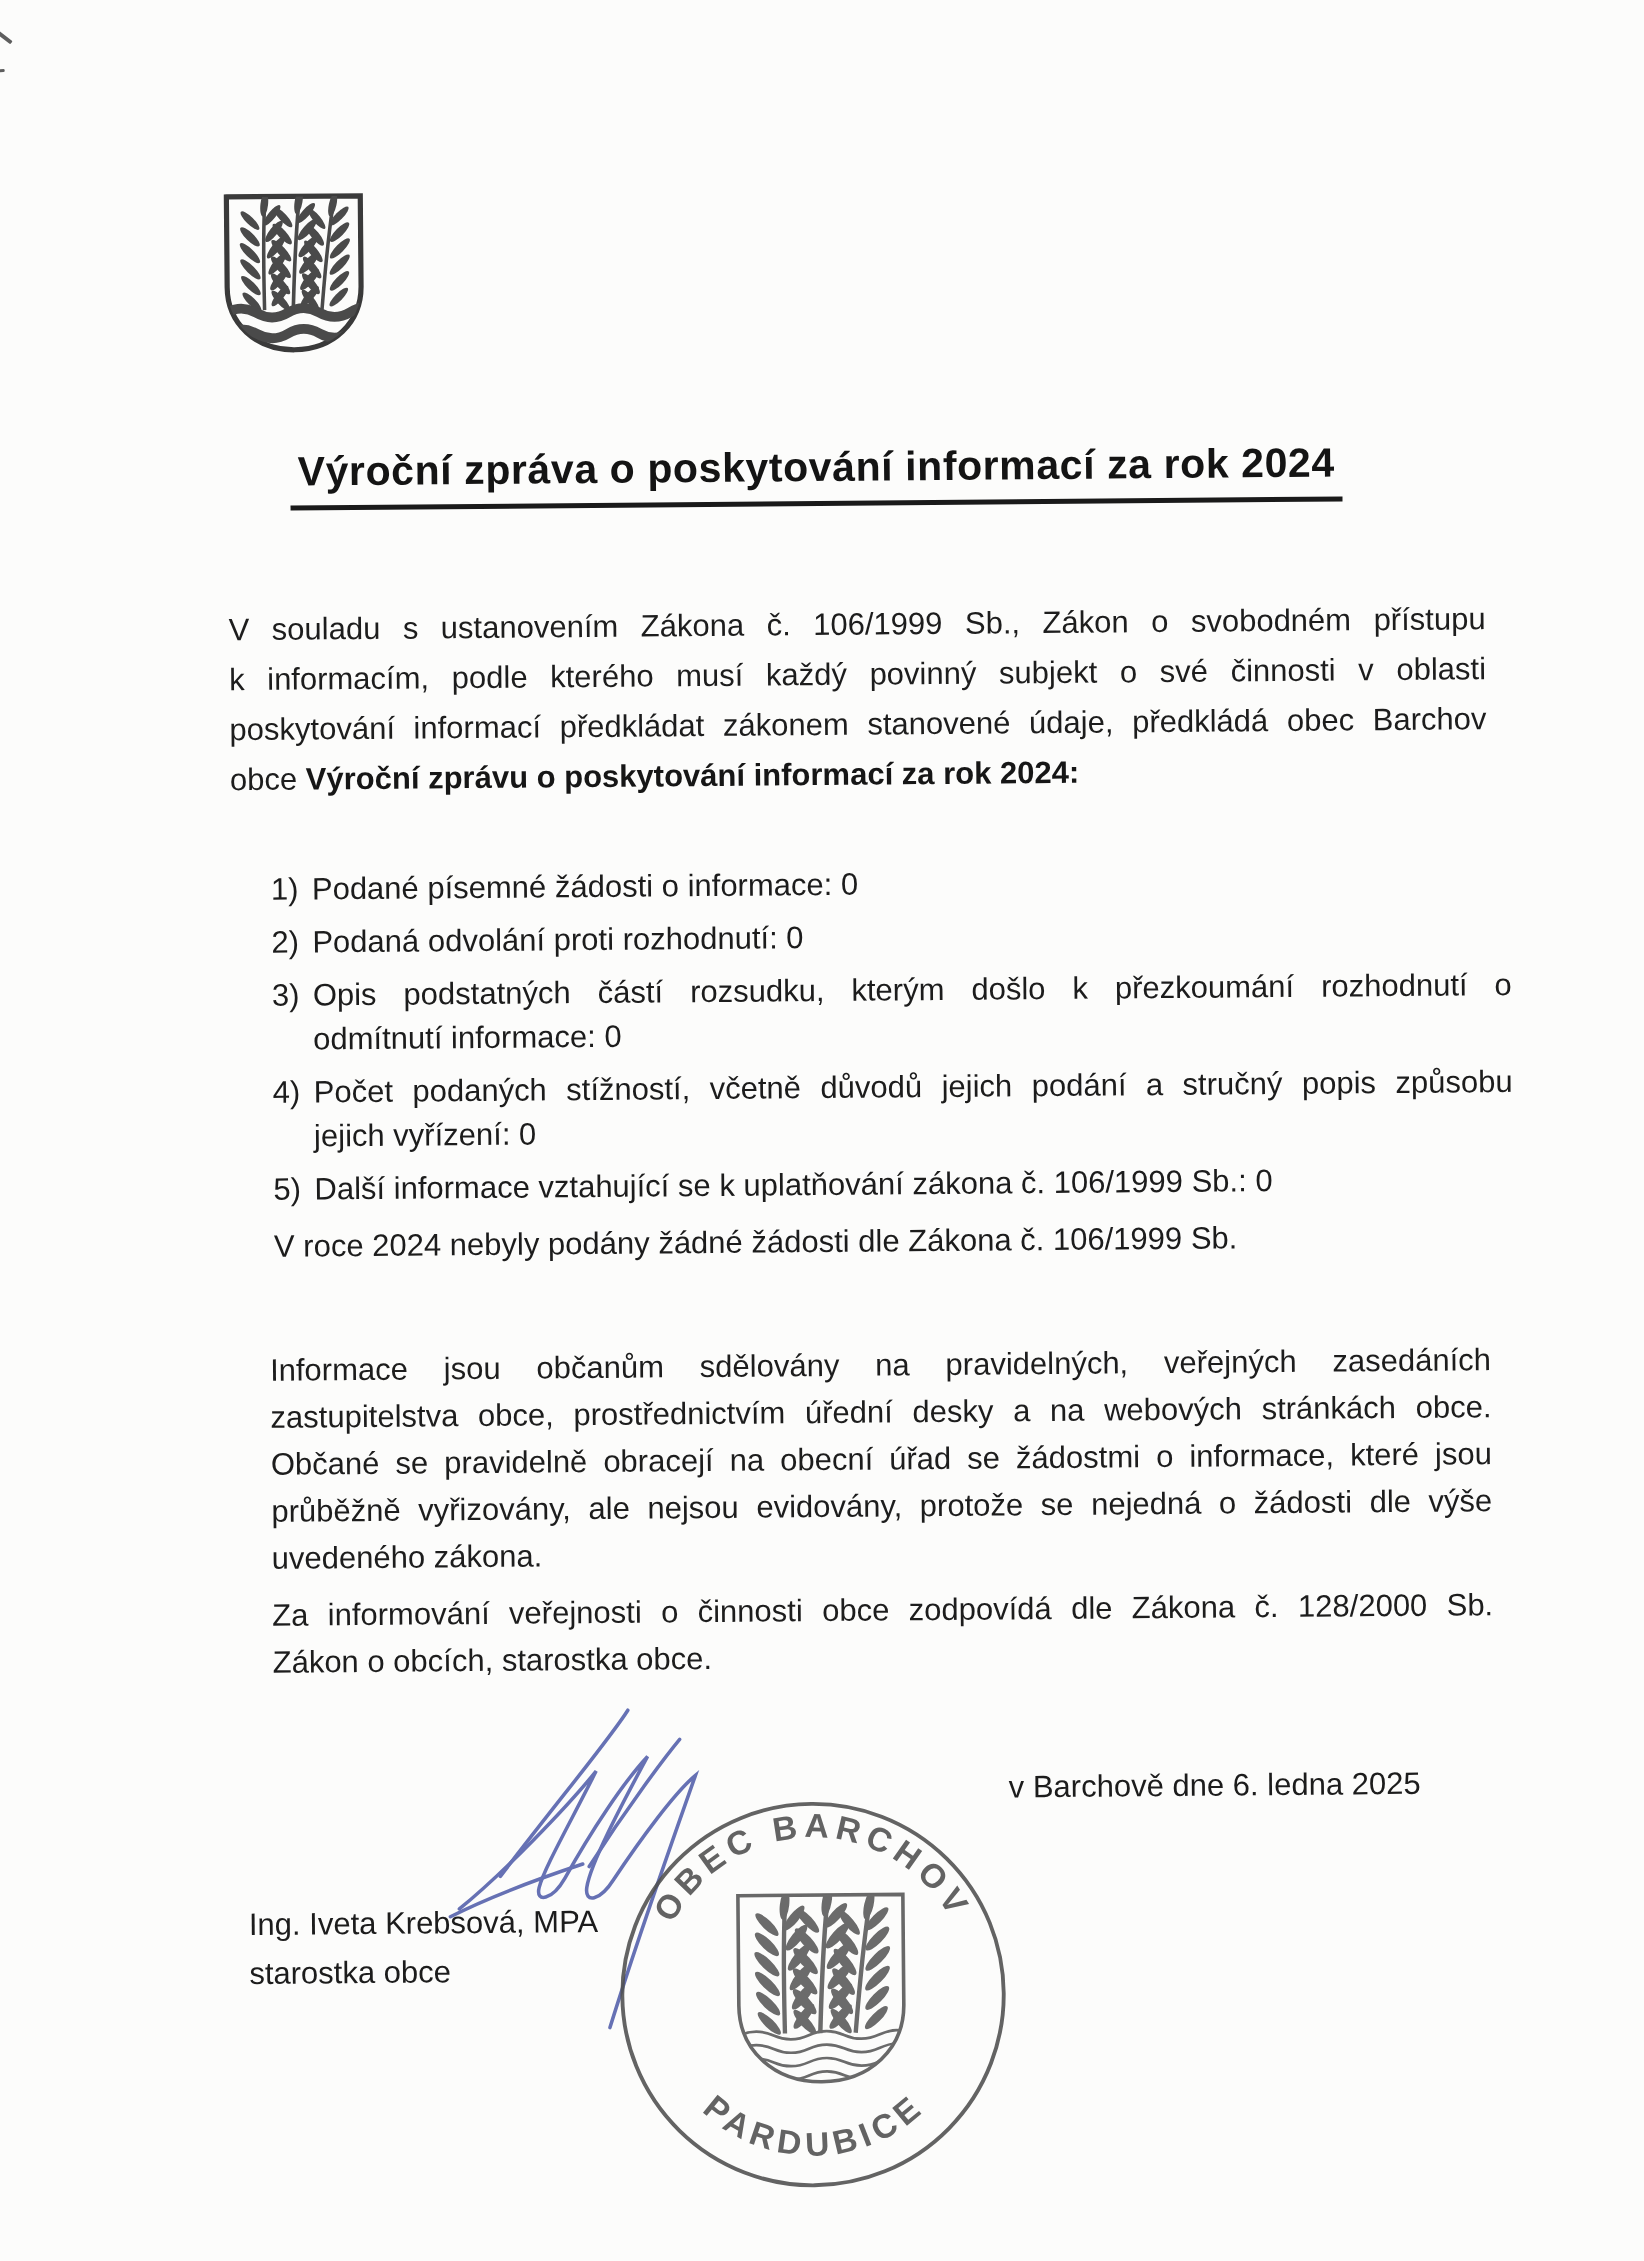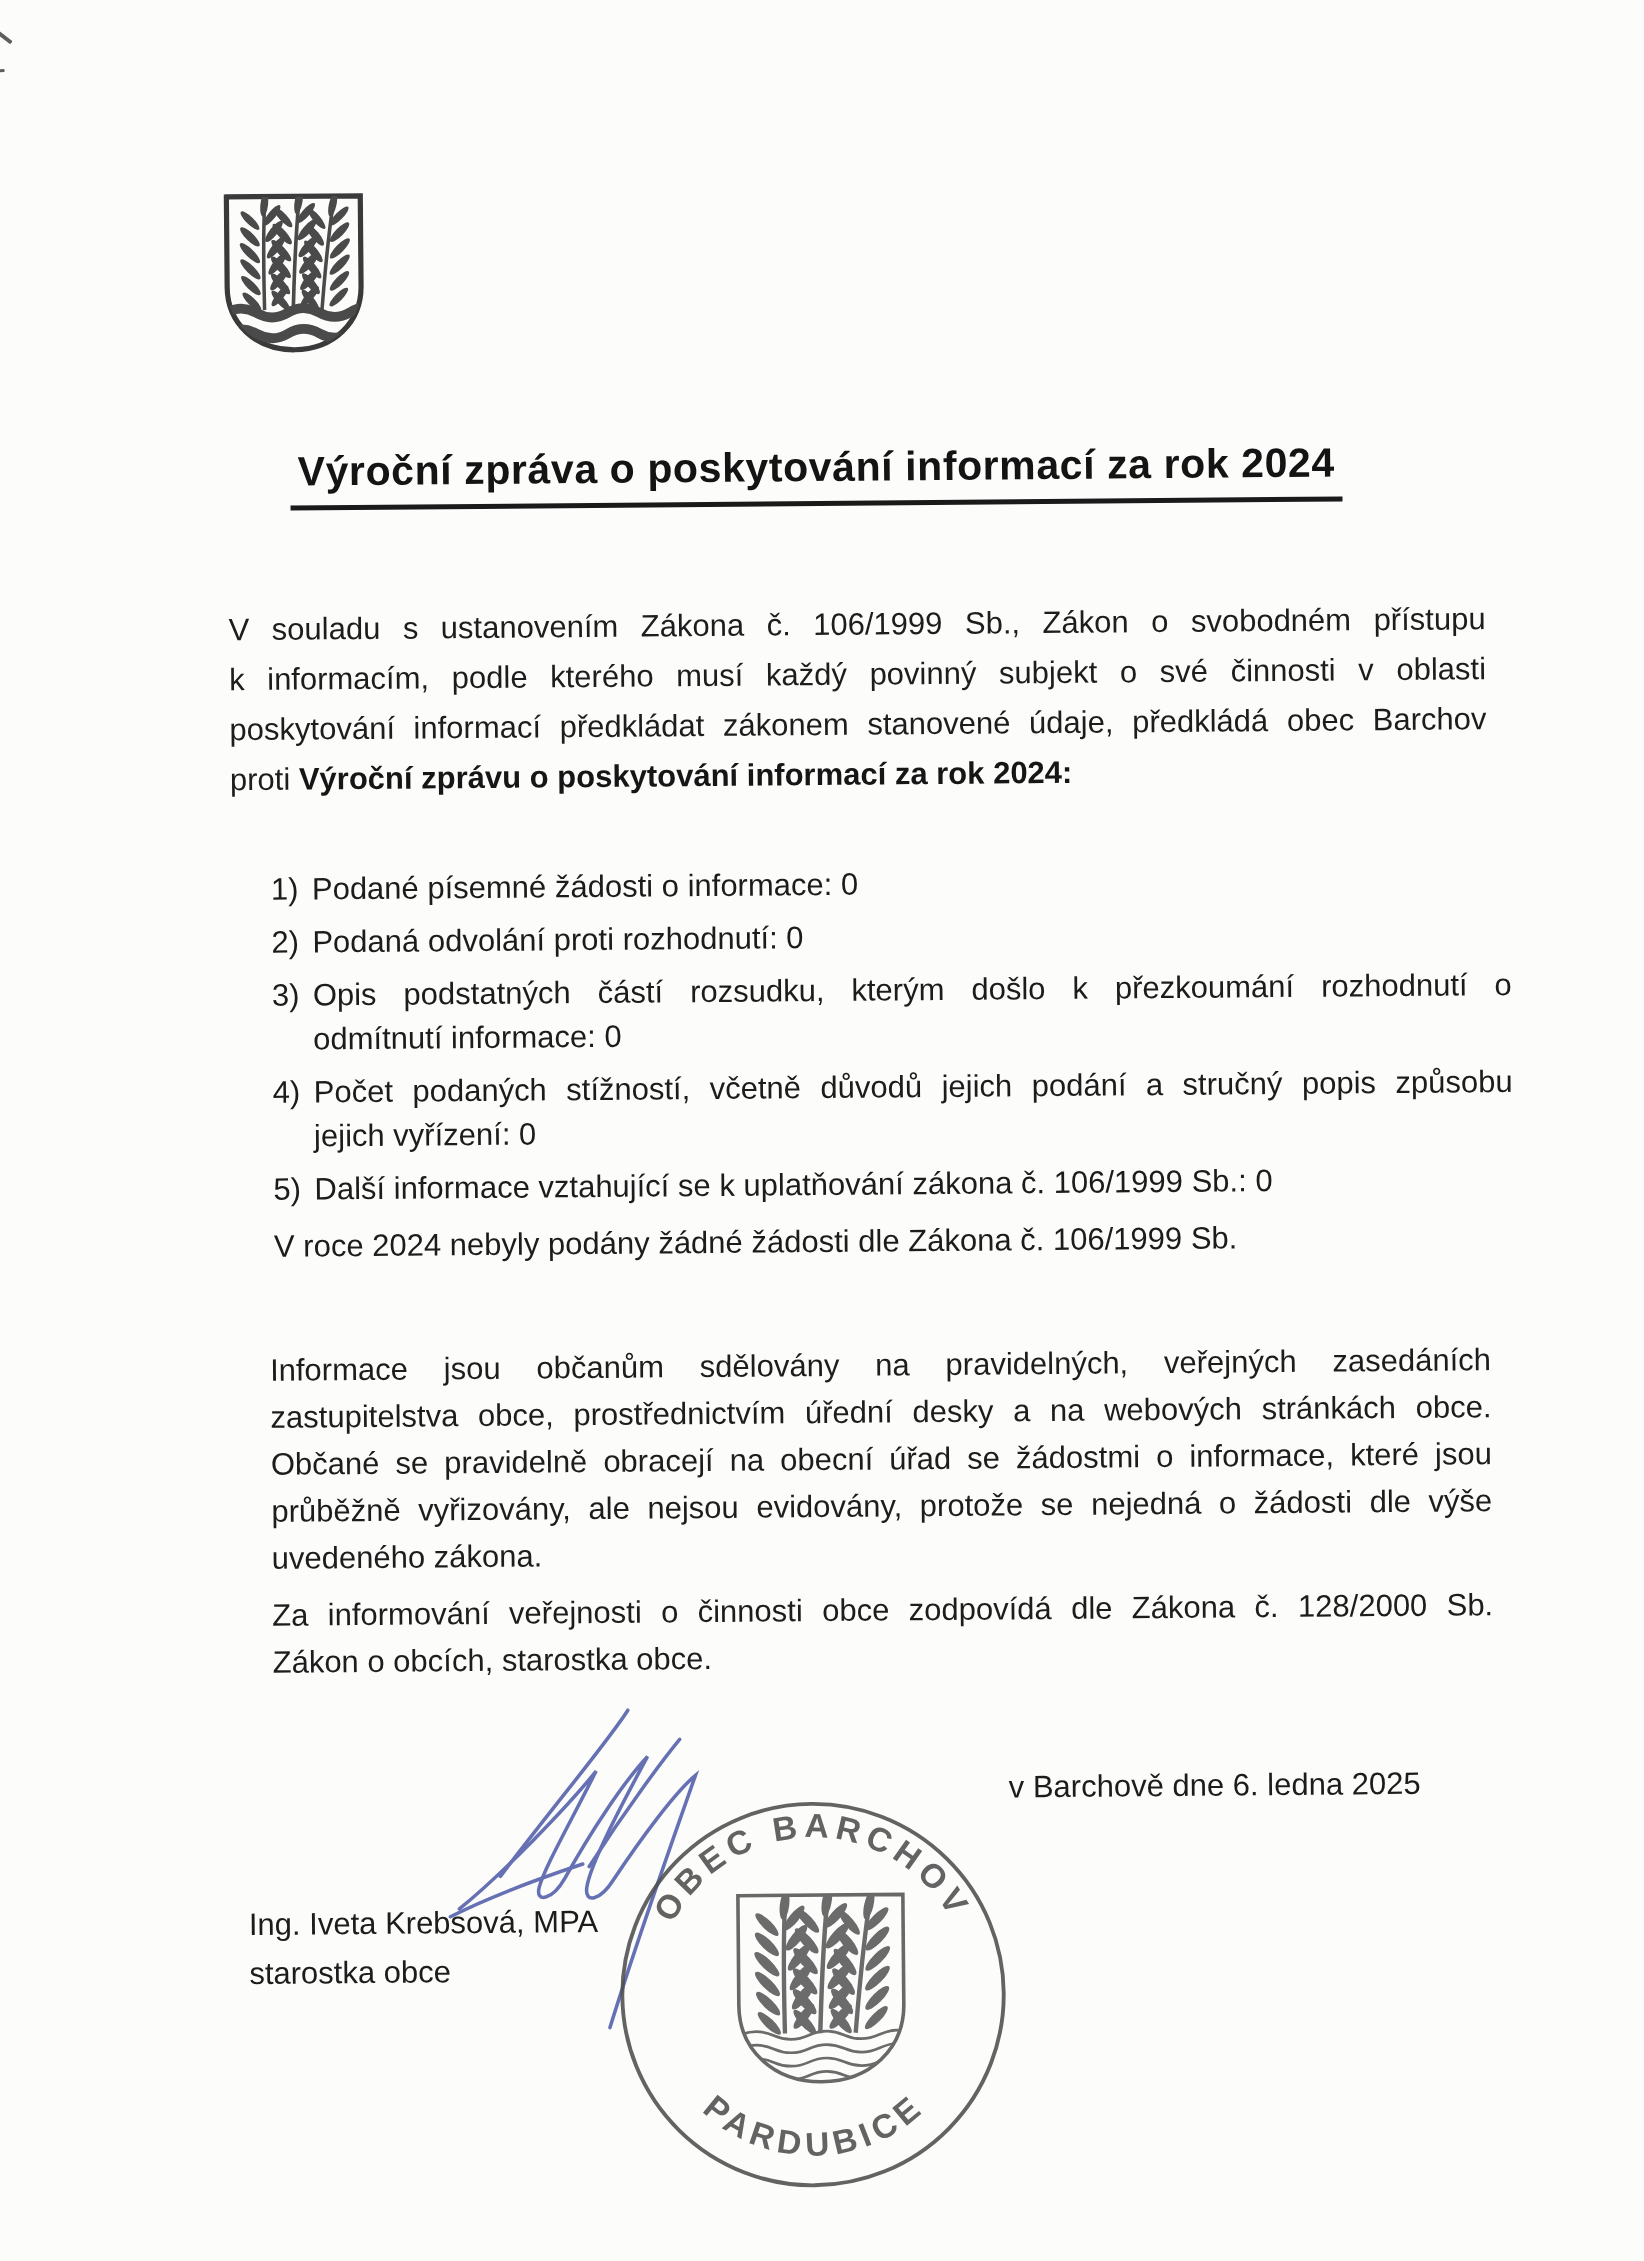--- a/index.html
+++ b/index.html
@@ -82,21 +82,21 @@
     </svg>
 
     <div class="abs title">
       <span class="title-underline">Výroční zpráva o poskytování informací za rok 2024</span>
     </div>
 
     <div class="abs para intro">
       <div class="jl">V souladu s ustanovením Zákona č. 106/1999 Sb., Zákon o svobodném přístupu</div>
       <div class="jl">k informacím, podle kterého musí každý povinný subjekt o své činnosti v oblasti</div>
       <div class="jl">poskytování informací předkládat zákonem stanovené údaje, předkládá obec Barchov</div>
-      <div class="ll"><span>proti </span><b>Výroční zprávu o poskytování informací za rok 2024:</b></div>
+      <div class="ll"><span>obce </span><b>Výroční zprávu o poskytování informací za rok 2024:</b></div>
     </div>
 
     <div class="abs list">
       <div class="item">
         <div class="num">1)</div>
         <div class="itembody">
           <div class="ll">Podané písemné žádosti o informace: 0</div>
         </div>
       </div>
       <div class="item">

